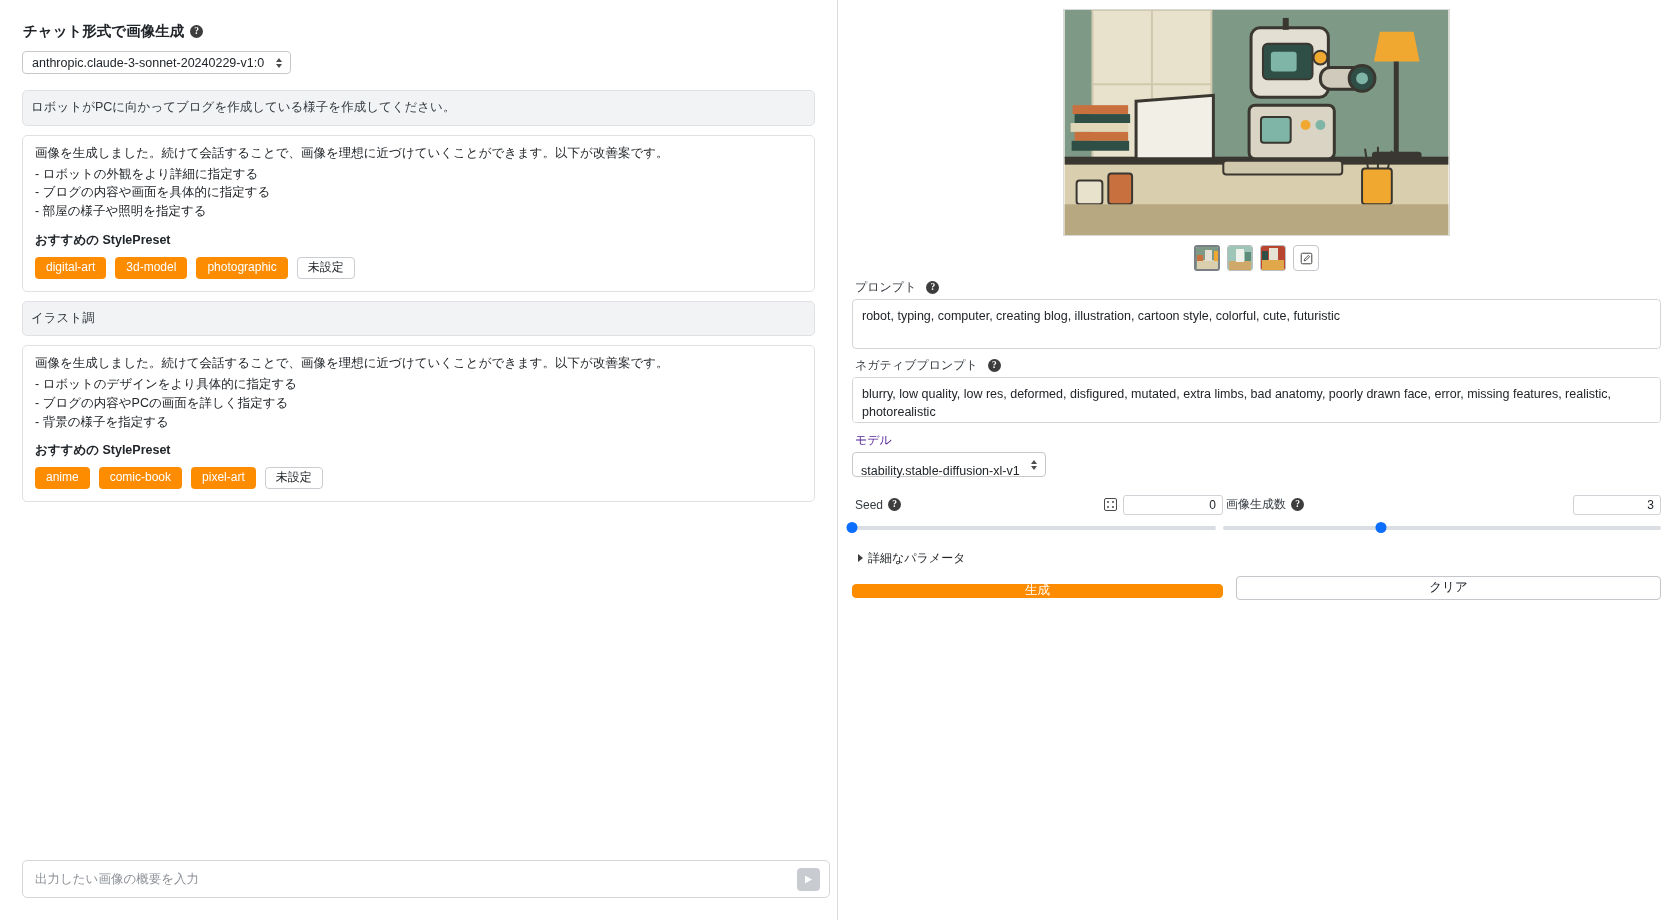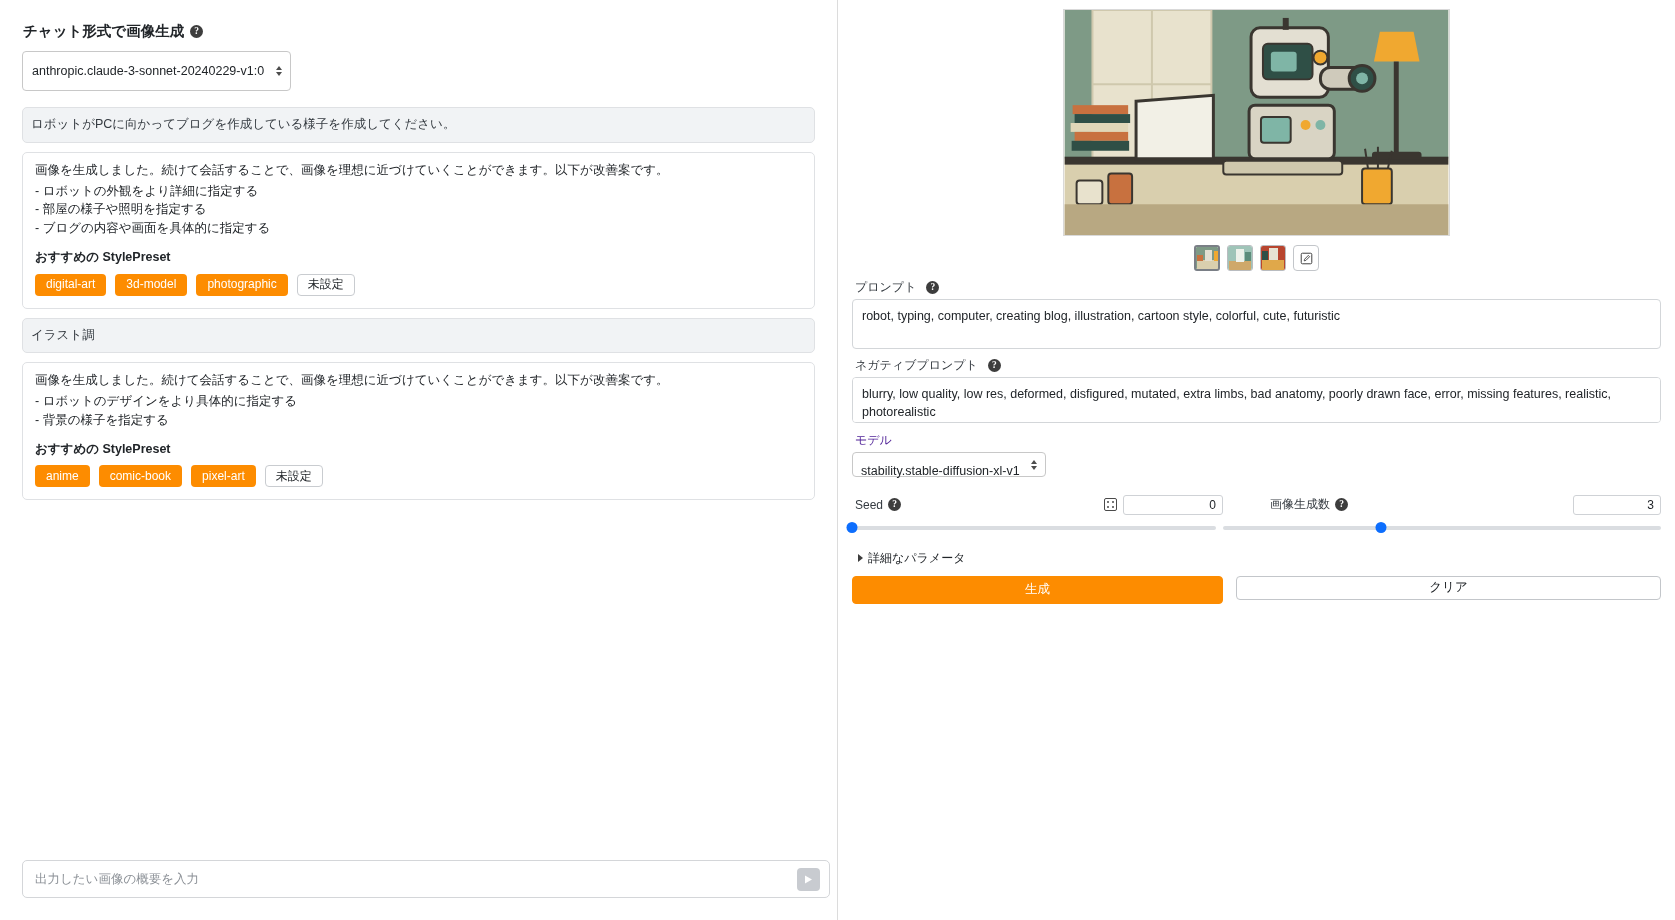--- a/index.html
+++ b/index.html
@@ -35,21 +35,21 @@
     width: 13px; height: 13px; border-radius: 50%;
     background: #3d3d3d; color: #fff;
     font-size: 9.5px; font-weight: bold;
     font-family: "Liberation Serif", serif;
     line-height: 1;
     flex: 0 0 auto;
   }
   .model-select {
     position: relative;
     display: inline-flex; align-items: center;
-    height: 40px;
+    height: 23px;
     border: 1px solid #c8c8c8; border-radius: 4px;
     background: #fff;
     padding: 0 26px 0 9px;
     font-size: 12.5px; color: #212529;
     margin-bottom: 16px;
   }
   .spinner-arrows {
     position: absolute; right: 8px; top: 50%;
     transform: translateY(-50%);
     display: flex; flex-direction: column; gap: 2px;
@@ -210,21 +210,21 @@
     display: inline-flex; align-items: center;
     height: 25px;
     border: 1px solid #c8c8c8; border-radius: 4px;
     background: #fff;
     padding: 12px 25px 0 8px;
     font-size: 12.5px; color: #212529;
   }
 
   .slider-section { margin-top: 16px; }
   .slider-labels-row {
-    display: flex; align-items: flex-end; gap: 44px;
+    display: flex; align-items: flex-end;
   }
   .seed-group { width: 371px; display: flex; align-items: center; }
   .count-group { flex: 1; display: flex; align-items: center; }
   .inline-label {
     display: flex; align-items: center; gap: 5px;
     font-size: 12px; color: #343a40;
     margin-left: 3px;
   }
   .spacer { flex: 1; }
   .dice-icon {
@@ -286,26 +286,27 @@
     border-top: 4px solid transparent;
     border-bottom: 4px solid transparent;
     border-left: 5px solid #3d3d3d;
   }
 
   .action-row {
     display: flex; gap: 13px;
     margin-top: 9px;
   }
   .btn-generate {
-    width: 371px; height: 28px;
+    width: 371px; height: 14px;
     background: #fd8c00; color: #fff;
     border: 1px solid #fd8c00; border-radius: 4px;
     font-size: 12.5px;
     display: flex; align-items: center; justify-content: center;
     font-family: inherit;
+    margin-top: 8px;
   }
   .btn-clear {
     flex: 1; height: 24px;
     background: #ffffff; color: #212529;
     border: 1px solid #c3c6ca; border-radius: 4px;
     font-size: 12.5px;
     display: flex; align-items: center; justify-content: center;
     font-family: inherit;
   }
 </style>
@@ -332,40 +333,41 @@
 
       
       <div class="msg user">
         <span>ロボットがPCに向かってブログを作成している様子を作成してください。</span>
       </div>
 
       
       <div class="msg assistant">
         <div class="line first">画像を生成しました。続けて会話することで、画像を理想に近づけていくことができます。以下が改善案です。</div>
         <div class="line">- ロボットの外観をより詳細に指定する</div>
+        <div class="line">- ブログの内容や画面を具体的に指定する</div>
         <div class="line">- 部屋の様子や照明を指定する</div>
-        <div class="line">- ブログの内容や画面を具体的に指定する</div>
         <div class="preset-heading">おすすめの StylePreset</div>
         <div class="preset-row">
           <span class="preset-btn orange">digital-art</span>
           <span class="preset-btn orange">3d-model</span>
           <span class="preset-btn orange">photographic</span>
           <span class="preset-btn plain">未設定</span>
         </div>
       </div>
 
       
       <div class="msg user">
         <span>イラスト調</span>
       </div>
 
       
       <div class="msg assistant">
         <div class="line first">画像を生成しました。続けて会話することで、画像を理想に近づけていくことができます。以下が改善案です。</div>
         <div class="line">- ロボットのデザインをより具体的に指定する</div>
+        <div class="line">- ブログの内容やPCの画面を詳しく指定する</div>
         <div class="line">- 背景の様子を指定する</div>
         <div class="preset-heading">おすすめの StylePreset</div>
         <div class="preset-row">
           <span class="preset-btn orange">anime</span>
           <span class="preset-btn orange">comic-book</span>
           <span class="preset-btn orange">pixel-art</span>
           <span class="preset-btn plain">未設定</span>
         </div>
       </div>
 

